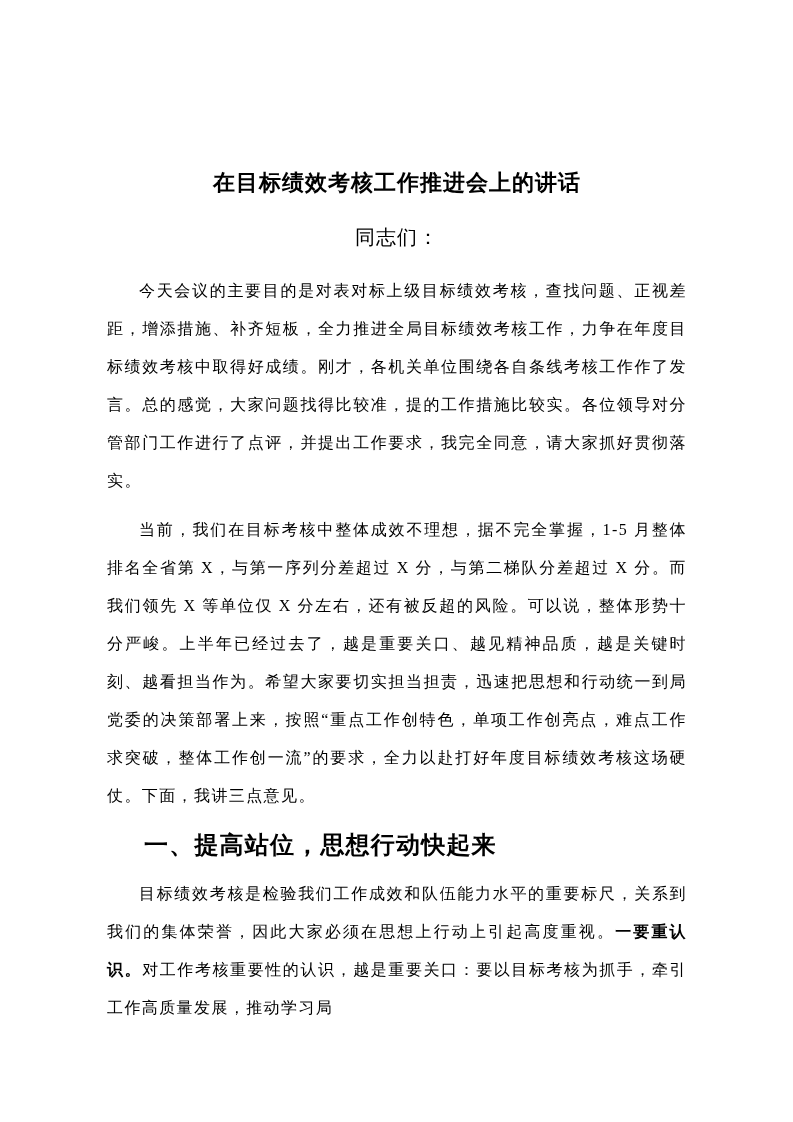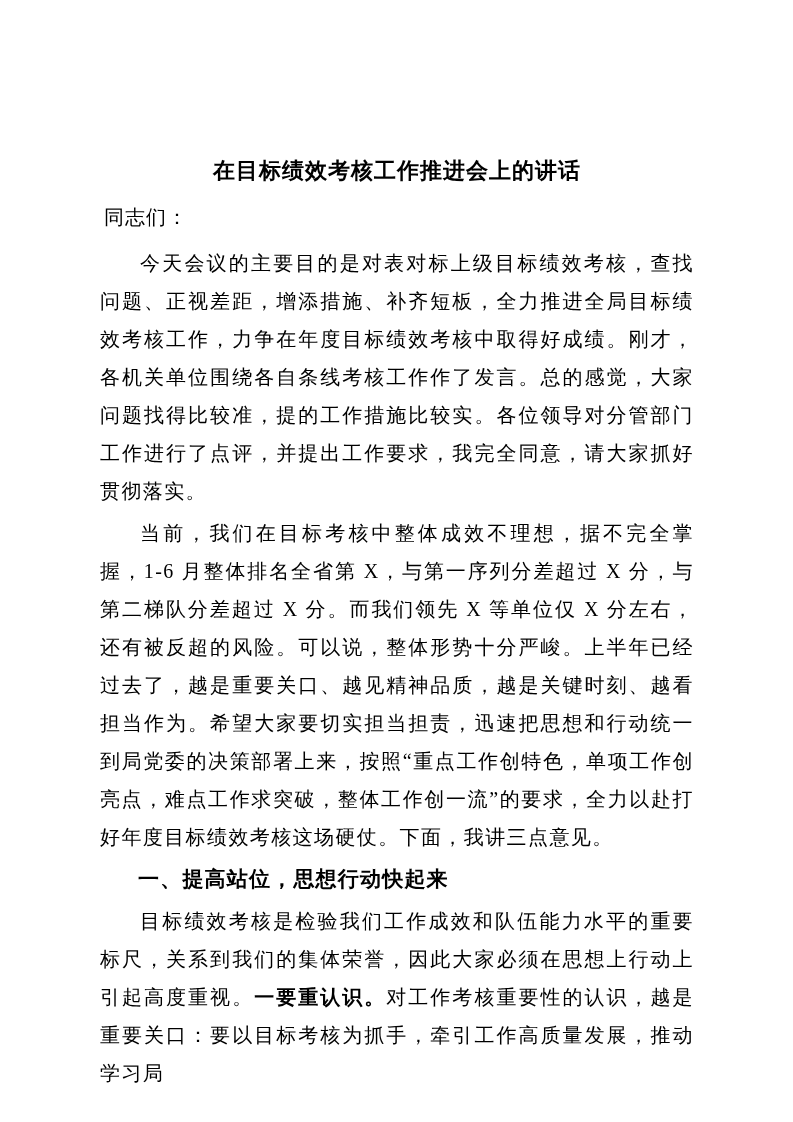--- a/index.html
+++ b/index.html
@@ -16,62 +16,62 @@
     font-family: "Liberation Serif", "DejaVu Serif", serif;
     color: #000000;
   }
   .content {
     position: absolute;
     left: 96px;
     top: 148px;
     width: 602px;
   }
   .doc-title {
-    margin: 4px;
+    margin: 16px;
     font-size: 22px;
     line-height: 38px;
     font-weight: bold;
     text-align: center;
     font-family: "Liberation Sans", "DejaVu Sans", sans-serif;
     letter-spacing: 1px;
   }
   .salutation {
-    margin: 8px;
+    margin: 16px;
     font-size: 20px;
     line-height: 38px;
     letter-spacing: 1px;
-    text-align: left;
+    text-align: center;
   }
   .body-para {
-    margin: 4px;
-    font-size: 20px;
+    margin: 11px;
+    font-size: 16px;
     line-height: 38px;
     letter-spacing: 1.4px;
     text-align: justify;
     text-indent: 2em;
   }
   .section-heading {
     margin: 0;
-    font-size: 21px;
+    font-size: 24px;
     line-height: 38px;
     font-weight: bold;
     font-family: "Liberation Sans", "DejaVu Sans", sans-serif;
     letter-spacing: 1.2px;
     text-indent: 2em;
   }
   .seg-bold {
     font-weight: bold;
     font-family: Liberation Serif, serif;
   }
 </style>
 </head>
 <body>
 
 <div class="page">
   <div class="content">
     <h1 class="doc-title">在目标绩效考核工作推进会上的讲话</h1>
     <p class="salutation">同志们：</p>
     <p class="body-para">今天会议的主要目的是对表对标上级目标绩效考核，查找问题、正视差距，增添措施、补齐短板，全力推进全局目标绩效考核工作，力争在年度目标绩效考核中取得好成绩。刚才，各机关单位围绕各自条线考核工作作了发言。总的感觉，大家问题找得比较准，提的工作措施比较实。各位领导对分管部门工作进行了点评，并提出工作要求，我完全同意，请大家抓好贯彻落实。</p>
-    <p class="body-para">当前，我们在目标考核中整体成效不理想，据不完全掌握，1-6 月整体排名全省第 X，与第一序列分差超过 X 分，与第二梯队分差超过 X 分。而我们领先 X 等单位仅 X 分左右，还有被反超的风险。可以说，整体形势十分严峻。上半年已经过去了，越是重要关口、越见精神品质，越是关键时刻、越看担当作为。希望大家要切实担当担责，迅速把思想和行动统一到局党委的决策部署上来，按照“重点工作创特色，单项工作创亮点，难点工作求突破，整体工作创一流”的要求，全力以赴打好年度目标绩效考核这场硬仗。下面，我讲三点意见。</p>
+    <p class="body-para">当前，我们在目标考核中整体成效不理想，据不完全掌握，1-5 月整体排名全省第 X，与第一序列分差超过 X 分，与第二梯队分差超过 X 分。而我们领先 X 等单位仅 X 分左右，还有被反超的风险。可以说，整体形势十分严峻。上半年已经过去了，越是重要关口、越见精神品质，越是关键时刻、越看担当作为。希望大家要切实担当担责，迅速把思想和行动统一到局党委的决策部署上来，按照“重点工作创特色，单项工作创亮点，难点工作求突破，整体工作创一流”的要求，全力以赴打好年度目标绩效考核这场硬仗。下面，我讲三点意见。</p>
     <h2 class="section-heading">一、提高站位，思想行动快起来</h2>
     <p class="body-para"><span>目标绩效考核是检验我们工作成效和队伍能力水平的重要标尺，关系到我们的集体荣誉，因此大家必须在思想上行动上引起高度重视。</span><span class="seg-bold">一要重认识。</span><span>对工作考核重要性的认识，越是重要关口：要以目标考核为抓手，牵引工作高质量发展，推动学习局</span></p>
   </div>
 </div>
 
 </body></html>

